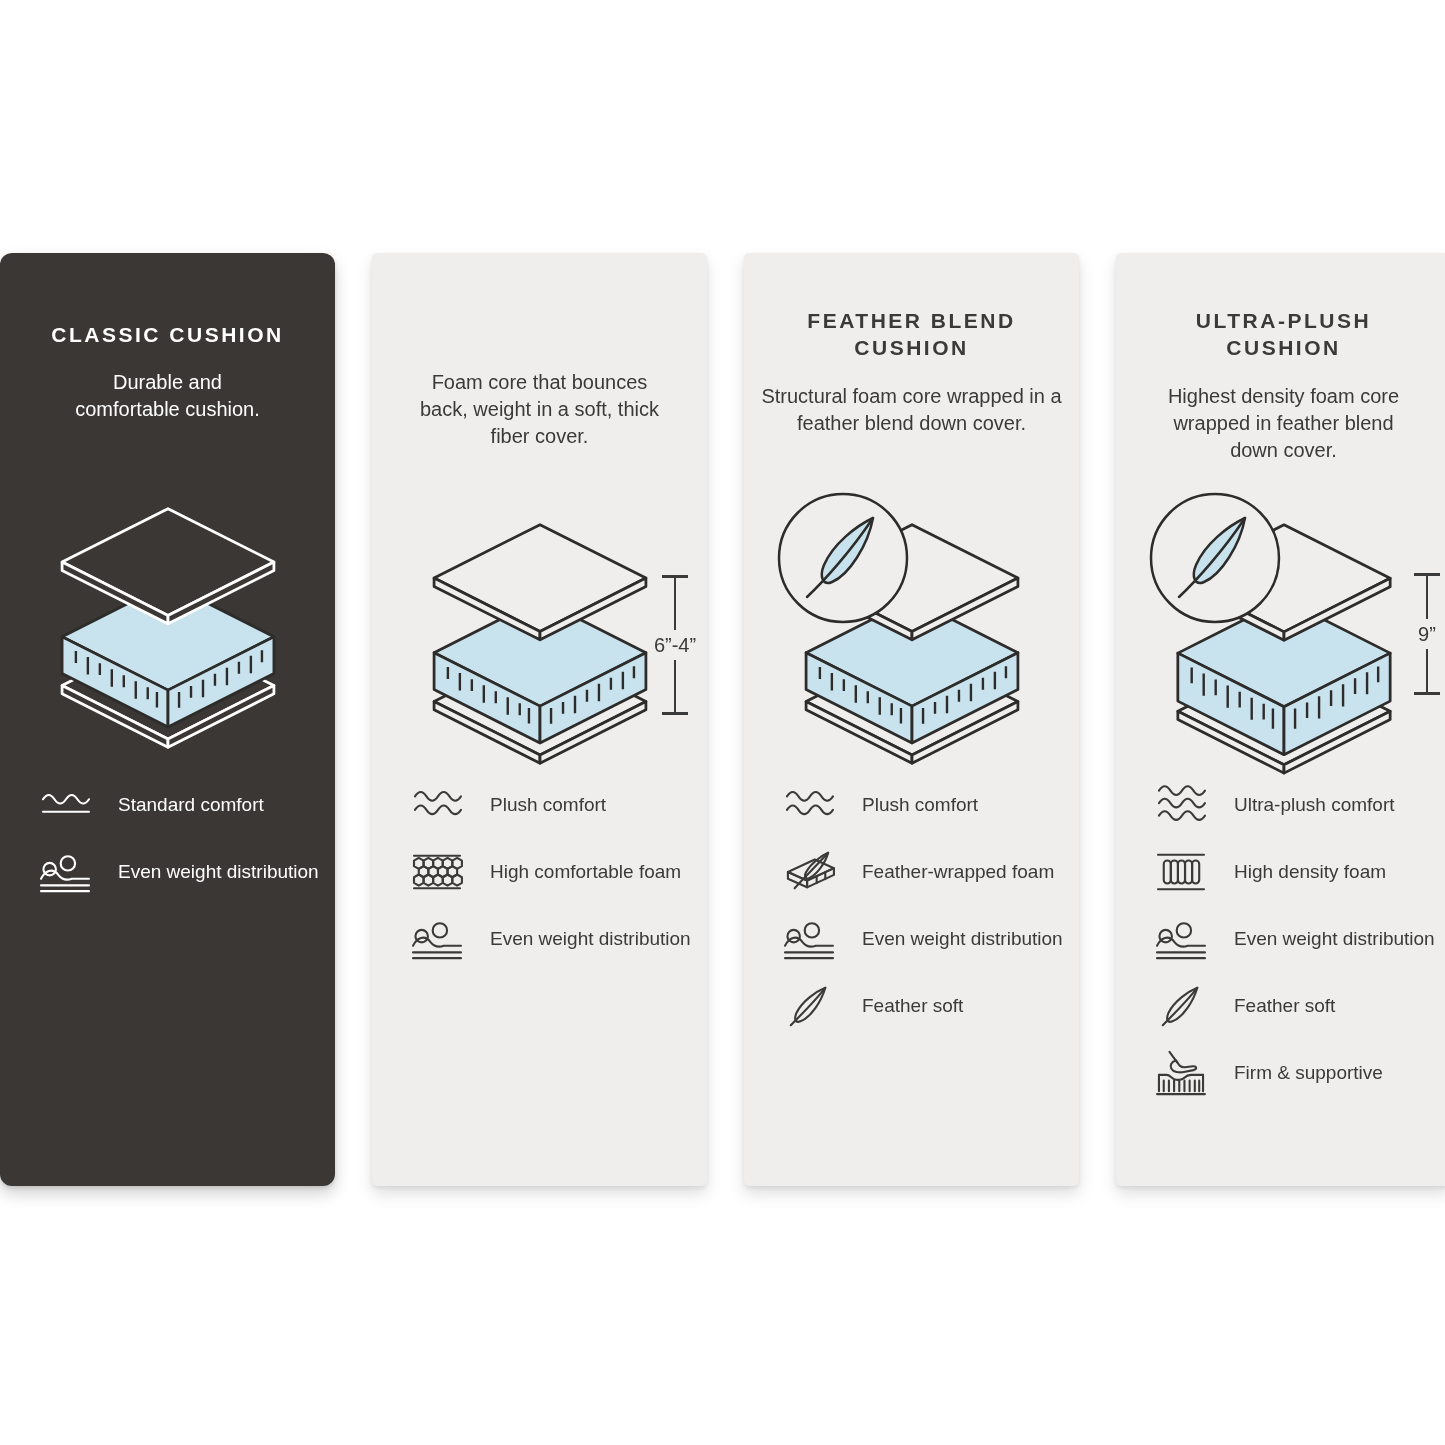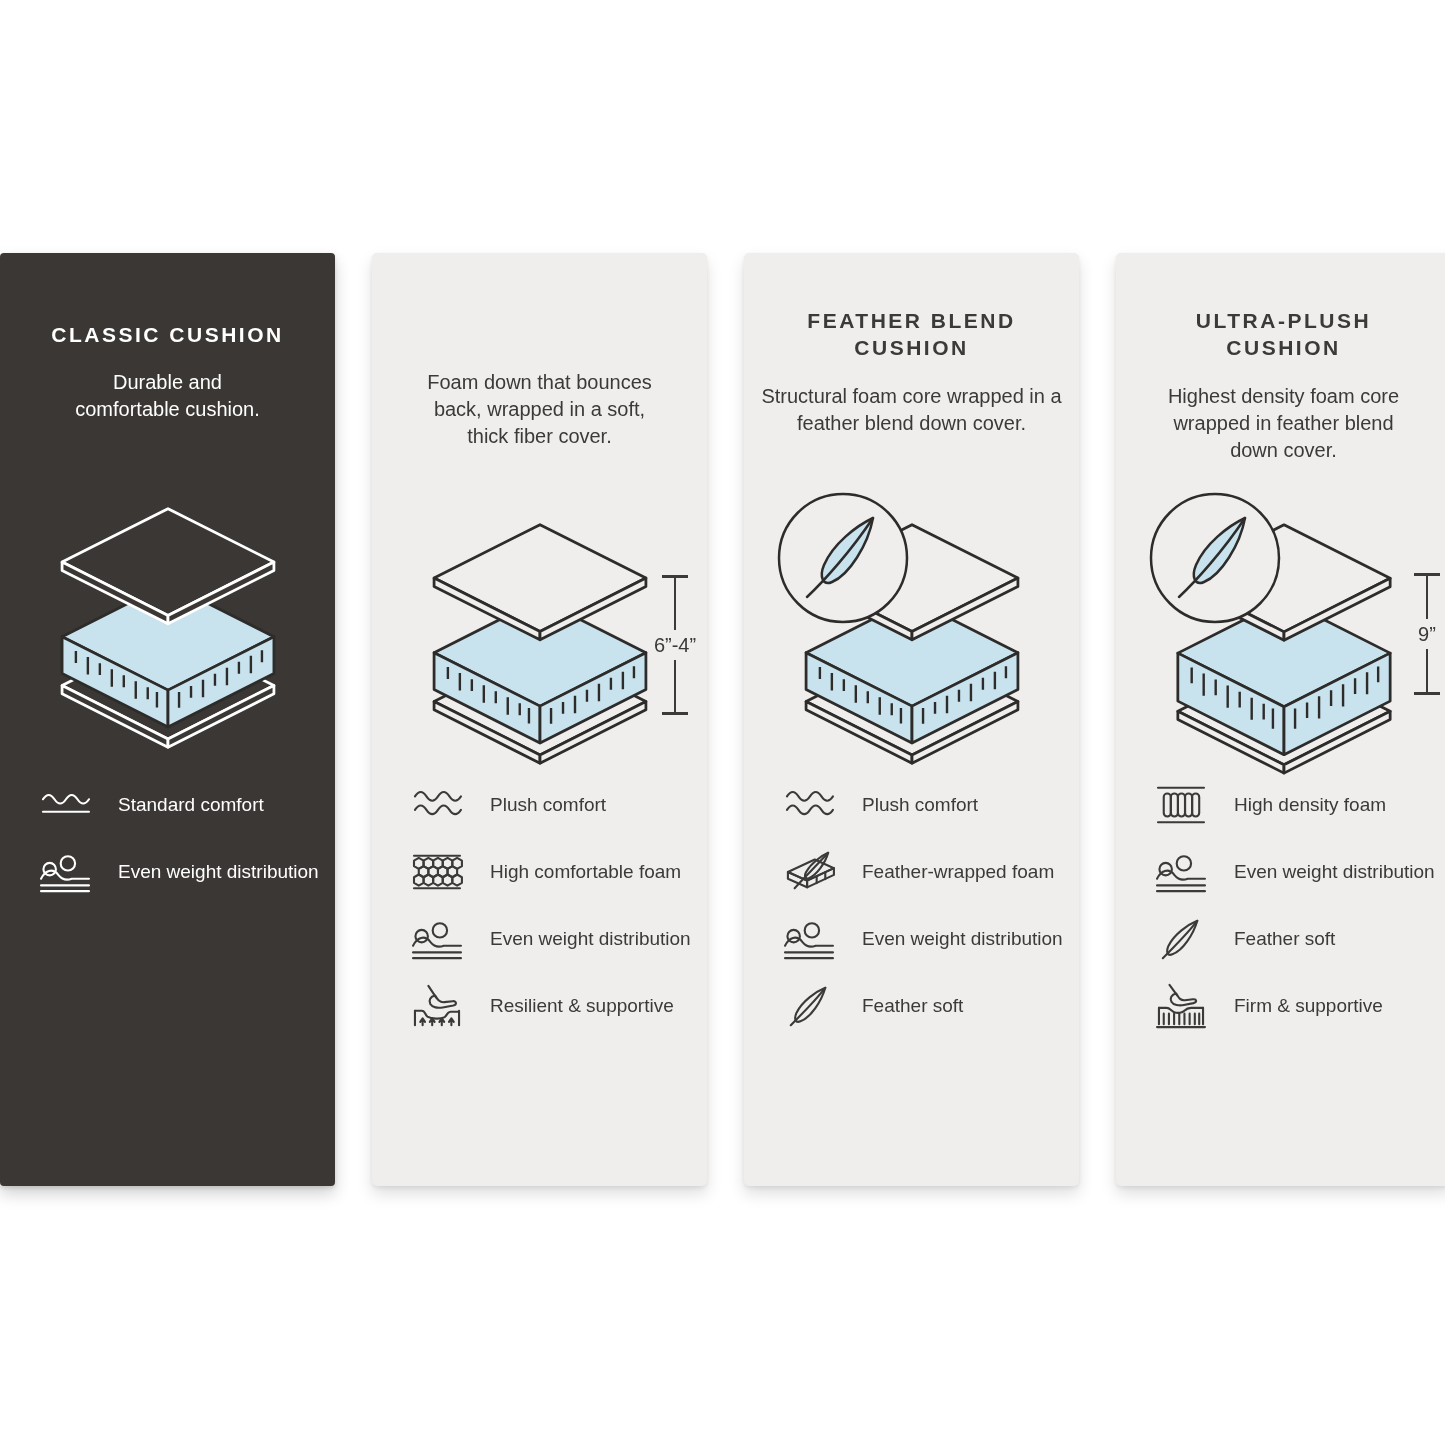--- a/index.html
+++ b/index.html
@@ -6,21 +6,21 @@
     --dark-panel-bg:#3a3734; --light-panel-bg:#efeeec; --cushion-blue:#c8e3ee;
     --stroke-dark:#2d2c2a; --text-dark:#3a3a3a; --text-light:#ffffff; --page-bg:#ffffff;
   }
   *{box-sizing:border-box; margin:0; padding:0;}
   html,body{background:#fff;}
   body{font-family:"Liberation Sans","DejaVu Sans",sans-serif;}
   .canvas{position:relative;width:1445px;height:1445px;background:var(--page-bg);overflow:hidden;}
   .panels{position:absolute;top:253px;left:0;display:flex;gap:37px;}
   .panel{position:relative;flex:none;width:335px;height:933px;}
   .panel.dark{--panel-bg:var(--dark-panel-bg); --ink:var(--text-light); --slab-stroke:#ffffff;
-    background:var(--panel-bg);color:var(--ink);border-radius:4px;
+    background:var(--panel-bg);color:var(--ink);border-radius:12px;
     box-shadow:0 8px 16px rgba(0,0,0,.18), 0 2px 4px rgba(0,0,0,.12);}
   .panel.light{--panel-bg:var(--light-panel-bg); --ink:var(--text-dark); --slab-stroke:var(--stroke-dark);
     background:var(--panel-bg);color:var(--ink);border-radius:5px;
     box-shadow:0 8px 16px rgba(0,0,0,.13), 0 2px 4px rgba(0,0,0,.07);}
   .title{position:absolute;top:52px;left:10px;right:10px;height:58px;display:flex;align-items:center;justify-content:center;
     text-align:center;font-size:21px;font-weight:700;letter-spacing:2.5px;line-height:27px;}
   .title .tinner{max-width:250px;}
   .desc{position:absolute;top:116px;left:0;right:0;text-align:center;font-size:20px;line-height:27px;}
   .panel.t2 .desc{top:130px;}
   .desc-inner{margin:0 auto;}
@@ -125,21 +125,21 @@
             <path d="M5 31c4-8 12-12 18-4c4 5 9 6 14 4h18"></path>
               <path d="M5 38h50M5 44h50"></path>
           </svg>
           <div class="flabel">Even weight distribution</div>
         </div>
       </div>
     </section>
 
     <section class="panel light p2">
       <div class="desc">
-          <div class="desc-inner">Foam down that bounces back, wrapped in a soft, thick fiber cover.</div>
+          <div class="desc-inner">Foam core that bounces back, weight in a soft, thick fiber cover.</div>
         </div>
       <div class="diagram">
         <svg class="cushion" viewBox="0 0 260 266" width="240" height="245">
             <use href="#cushion-regular"></use>
           </svg>
       </div>
       <div class="measure">
         <div class="mcap"></div>
         <div class="mline"></div>
         <div class="mlabel">6”-4”</div>
@@ -176,30 +176,20 @@
         </div>
         <div class="frow">
           <svg class="fi" viewBox="0 0 60 48">
             <circle cx="14" cy="21" r="6.5"></circle>
               <circle cx="33" cy="15" r="7.5"></circle>
             <path d="M5 31c4-8 12-12 18-4c4 5 9 6 14 4h18"></path>
               <path d="M5 38h50M5 44h50"></path>
           </svg>
           <div class="flabel">Even weight distribution</div>
         </div>
-        <div class="frow">
-          <svg class="fi" viewBox="0 0 60 48">
-            <path d="M7 29v15M53 29v15"></path>
-            <path d="M7 29h7c4 0 3 4 6 6 4 2.5 14 3 18 .5 3-2 2-5 6-5.5h9"></path>
-            <path d="M21 3l8 12"></path>
-            <path d="M28 13c-5 1-7 5-5 9 2 3.5 8 4.5 13 3.5l11-2c4-1 3.5-5-.5-4.5l-9 1c-5 .5-7-3-9.5-7Z"></path>
-            <path d="M15 44v-6m-2.5 2.5 2.5-3.5 2.5 3.5M25 44v-6m-2.5 2.5 2.5-3.5 2.5 3.5M35 44v-6m-2.5 2.5 2.5-3.5 2.5 3.5M45 44v-6m-2.5 2.5 2.5-3.5 2.5 3.5"></path>
-          </svg>
-          <div class="flabel">Resilient &amp; supportive</div>
-        </div>
       </div>
     </section>
 
     <section class="panel light p3 t2">
       <h2 class="title">
           <span class="tinner">FEATHER BLEND CUSHION</span>
         </h2>
       <div class="desc">
           <div class="desc-inner">Structural foam core wrapped in a feather blend down cover.</div>
         </div>
@@ -267,20 +257,28 @@
       <div class="measure">
         <div class="mcap"></div>
         <div class="mline"></div>
         <div class="mlabel">9”</div>
         <div class="mline"></div>
         <div class="mcap"></div>
       </div>
       <div class="features">
         <div class="frow">
           <svg class="fi" viewBox="0 0 60 48">
+              <path d="M7 9q6-9 12 0t12 0t12 0t12 0"></path>
+              <path d="M7 22q6-9 12 0t12 0t12 0t12 0"></path>
+              <path d="M7 35q6-9 12 0t12 0t12 0t12 0"></path>
+            </svg>
+          <div class="flabel">Ultra-plush comfort</div>
+        </div>
+        <div class="frow">
+          <svg class="fi" viewBox="0 0 60 48">
             <path d="M6 6h48M6 42h48"></path>
             <rect x="12" y="12" width="7.4" height="24" rx="3.7"></rect>
               <rect x="19.4" y="12" width="7.4" height="24" rx="3.7"></rect>
               <rect x="26.8" y="12" width="7.4" height="24" rx="3.7"></rect>
               <rect x="34.2" y="12" width="7.4" height="24" rx="3.7"></rect>
               <rect x="41.6" y="12" width="7.4" height="24" rx="3.7"></rect>
           </svg>
           <div class="flabel">High density foam</div>
         </div>
         <div class="frow">

